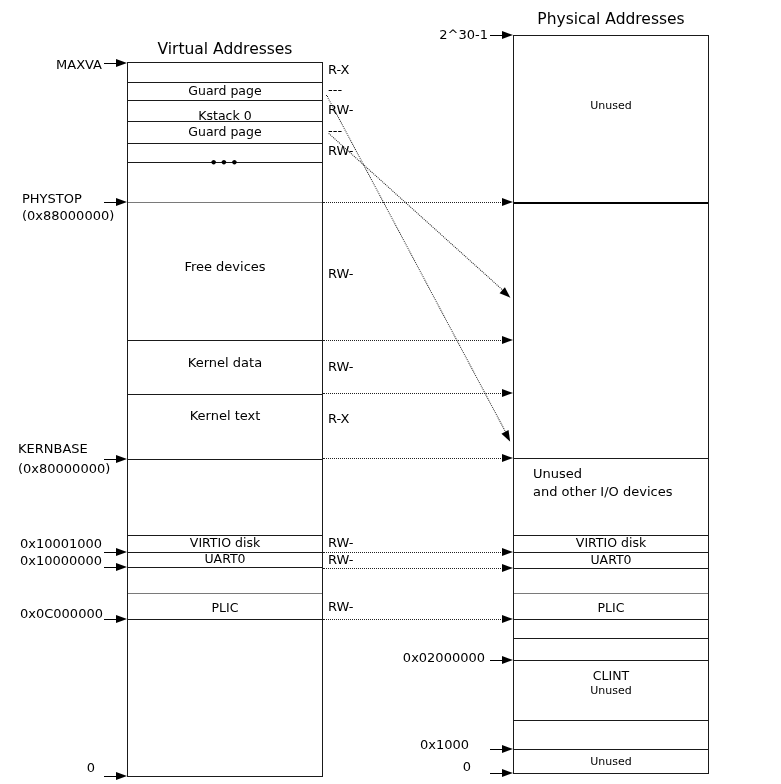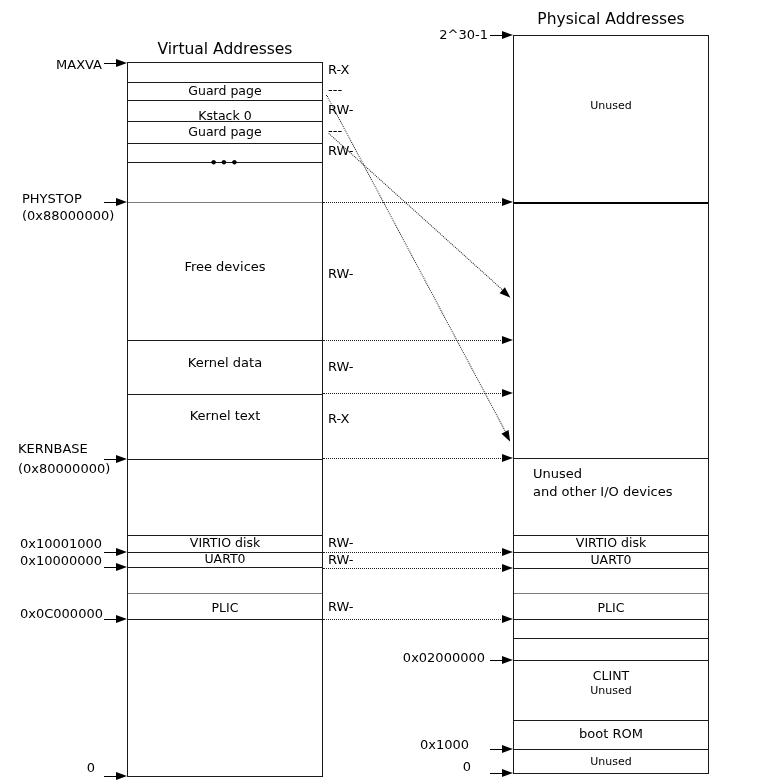--- a/index.html
+++ b/index.html
@@ -87,21 +87,20 @@
   <div class="hl" style="left:514px;top:749px;width:194px;"></div>
 
   <div class="t tc small" style="left:514px;top:100px;width:194px;">Unused</div>
   <div class="t" style="left:533px;top:467px;">Unused</div>
   <div class="t" style="left:533px;top:485px;">and other I/O devices</div>
   <div class="t tc row" style="left:514px;top:536px;width:194px;">VIRTIO disk</div>
   <div class="t tc row" style="left:514px;top:553px;width:194px;">UART0</div>
   <div class="t tc row" style="left:514px;top:601px;width:194px;">PLIC</div>
   <div class="t tc row" style="left:514px;top:641px;width:194px;margin-top:28px;">CLINT</div>
   <div class="t tc small" style="left:514px;top:685px;width:194px;">Unused</div>
-  <div class="t tc" style="left:514px;top:727px;width:194px;">boot ROM</div>
   <div class="t tc small" style="left:514px;top:756px;width:194px;">Unused</div>
 
   <div class="t tr" style="left:20px;top:58px;width:82px;text-align:right;">MAXVA</div>
   <div class="tick" style="left:104px;top:63px;width:15px;"></div>
   <div class="arr" style="left:116px;top:59px;"></div>
 
   <div class="t" style="left:22px;top:192px;">PHYSTOP</div>
   <div class="t" style="left:22px;top:209px;">(0x88000000)</div>
   <div class="tick" style="left:104px;top:202px;width:15px;"></div>
   <div class="arr" style="left:116px;top:198px;"></div>

